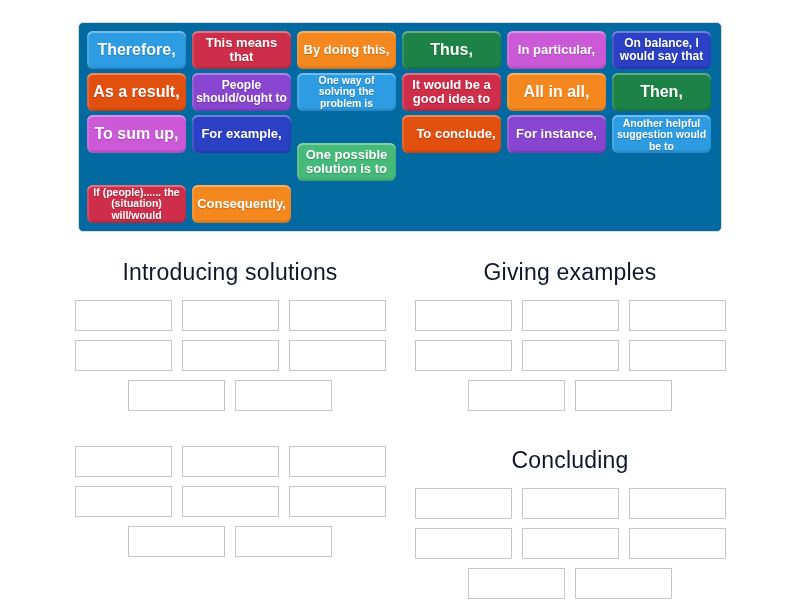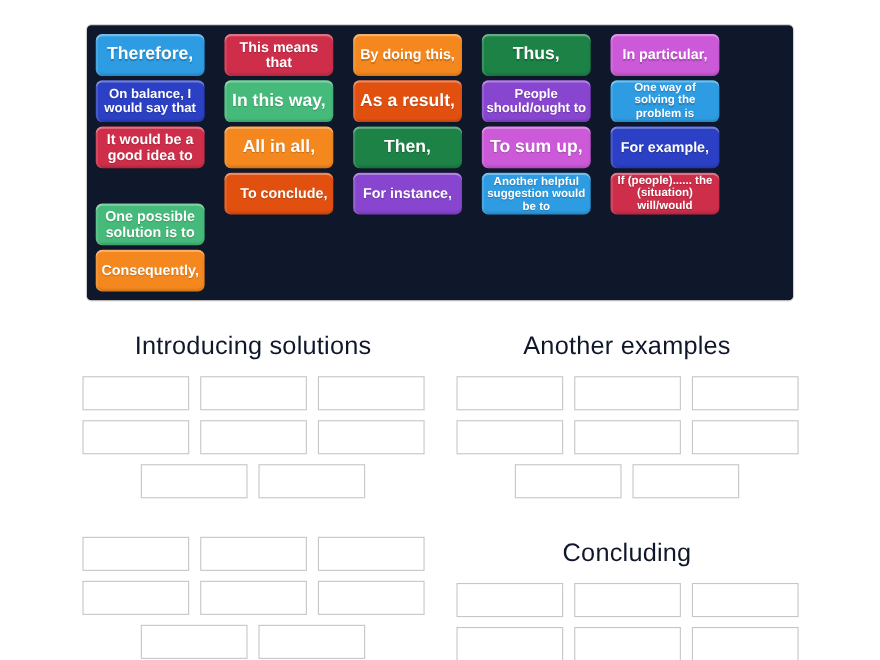--- a/index.html
+++ b/index.html
@@ -10,29 +10,29 @@
     height: 600px;
     overflow: hidden;
     font-family: "Liberation Sans", "DejaVu Sans", sans-serif;
   }
 
   
   .bank {
     box-sizing: border-box;
     width: 644px;
     margin: 22px auto 0 auto;
-    background: #0f172a;
+    background: #0369a1;
     border: 1px solid #dcdcdc;
     border-radius: 5px;
     padding: 8px;
     min-height: 178px;
     display: flex;
     flex-wrap: wrap;
     align-content: flex-start;
-    gap: 4px 18px;
+    gap: 4px 6px;
   }
 
   .tile {
     box-sizing: border-box;
     width: 99px;
     height: 38px;
     border-radius: 6px;
     display: flex;
     align-items: center;
     justify-content: center;
@@ -101,23 +101,20 @@
     </div>
     <div class="tile sz-lg" style="background: rgb(28, 130, 70);">
       <span>Thus,</span>
     </div>
     <div class="tile sz-md" style="background: rgb(203, 89, 216);">
       <span>In particular,</span>
     </div>
     <div class="tile sz-sm" style="background: rgb(43, 64, 196);">
       <span>On balance, I would say that</span>
     </div>
-    <div class="tile sz-lg" style="background: rgb(70, 186, 122);">
-      <span>In this way,</span>
-    </div>
     <div class="tile sz-lg" style="background: rgb(226, 80, 16);">
       <span>As a result,</span>
     </div>
     <div class="tile sz-sm" style="background: rgb(136, 69, 208);">
       <span>People should/ought to</span>
     </div>
     <div class="tile sz-xs" style="background: rgb(46, 156, 226);">
       <span>One way of solving the problem is</span>
     </div>
     <div class="tile sz-md" style="background: rgb(206, 46, 73);">
@@ -167,21 +164,21 @@
         <div class="slot"></div>
         <div class="slot"></div>
         <div class="slot"></div>
       </div>
       <div class="slot-row">
         <div class="slot"></div>
         <div class="slot"></div>
       </div>
     </section>
     <section class="group">
-      <h2 class="group-title">Another examples</h2>
+      <h2 class="group-title">Giving examples</h2>
       <div class="slot-row">
         <div class="slot"></div>
         <div class="slot"></div>
         <div class="slot"></div>
       </div>
       <div class="slot-row">
         <div class="slot"></div>
         <div class="slot"></div>
         <div class="slot"></div>
       </div>

